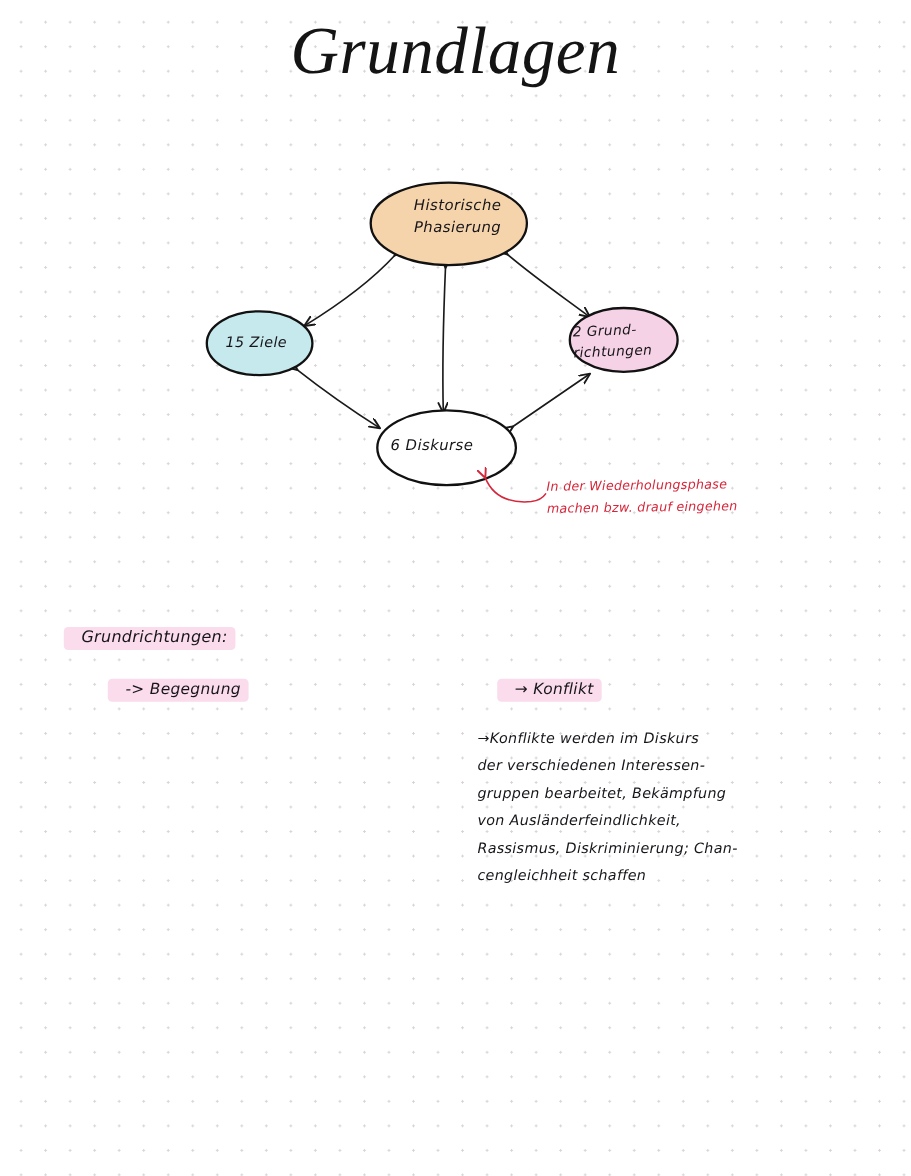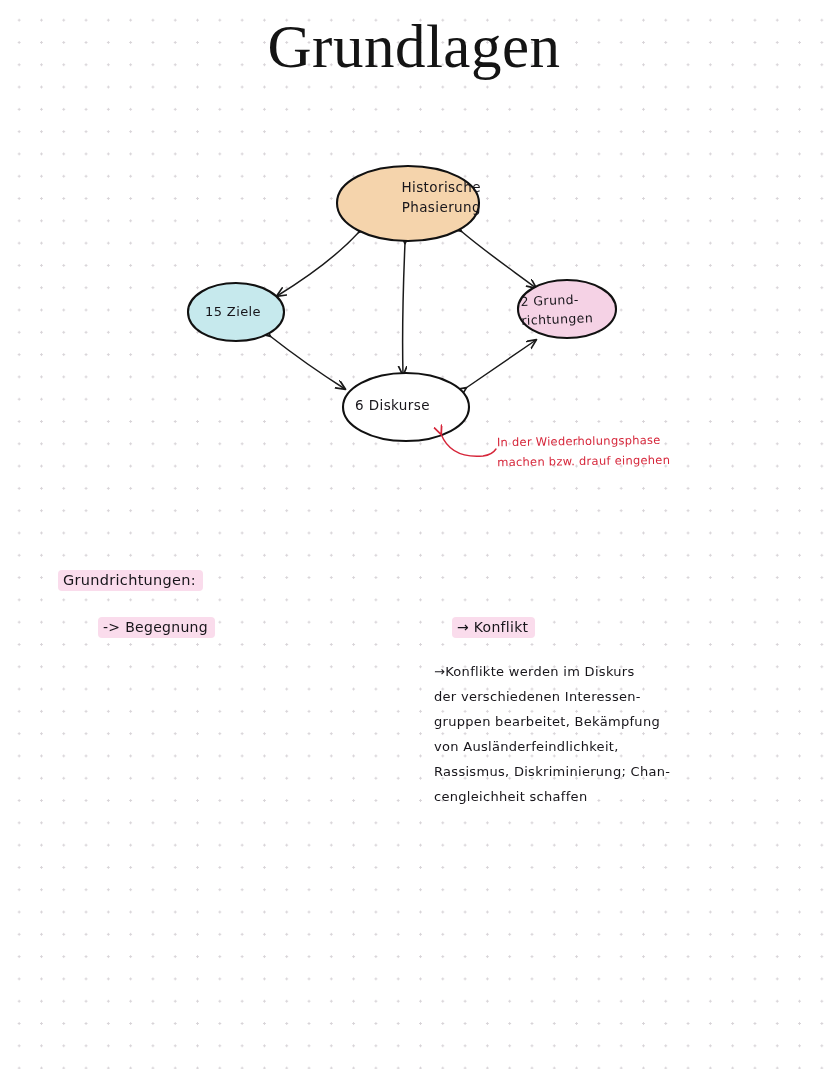--- a/index.html
+++ b/index.html
@@ -10,20 +10,21 @@
   #page {
     position: relative;
     width: 828px;
     height: 1069px;
     background-color: #ffffff;
     background-image: radial-gradient(circle, #d8d4d8 1.1px, rgba(0,0,0,0) 1.2px);
     background-size: 22.3px 22.3px;
     background-position: 8px 9px;
     overflow: hidden;
     font-family: "DejaVu Sans", sans-serif;
+    font-style: italic;
   }
 
   
   #title {
     position: absolute;
     top: 12px;
     left: 0;
     width: 828px;
     text-align: center;
     font-family: "Liberation Serif", "DejaVu Serif", serif;
@@ -51,21 +52,21 @@
     color: #17151a;
     letter-spacing: 0.4px;
     line-height: 1.45;
     white-space: pre-line;
     pointer-events: none;
   }
   .node-label.skew { transform: rotate(-2.2deg); }
 
   #lbl-historische {
     left: 351px; top: 178px; width: 130px;
-    text-align: right;
+    text-align: center;
   }
   #lbl-ziele {
     left: 205px; top: 303px; width: 90px;
     font-size: 13px;
   }
   #lbl-grund {
     left: 521px; top: 291px; width: 100px;
     font-size: 12.5px;
     line-height: 1.5;
   }
@@ -91,21 +92,21 @@
   
   #notes {
     position: absolute;
     left: 0; top: 560px;
     width: 828px; height: 300px;
   }
   .hl {
     display: inline-block;
     background: #fadcec;
     border-radius: 4px;
-    padding: 2px 7px 3px 5px;
+    padding: 2px 7px 3px 16px;
   }
   .hand {
     font-family: "DejaVu Sans", sans-serif;
     color: #17151a;
     letter-spacing: 0.3px;
   }
   #heading-grundrichtungen {
     position: absolute;
     left: 58px; top: 10px;
     font-size: 14.5px;

